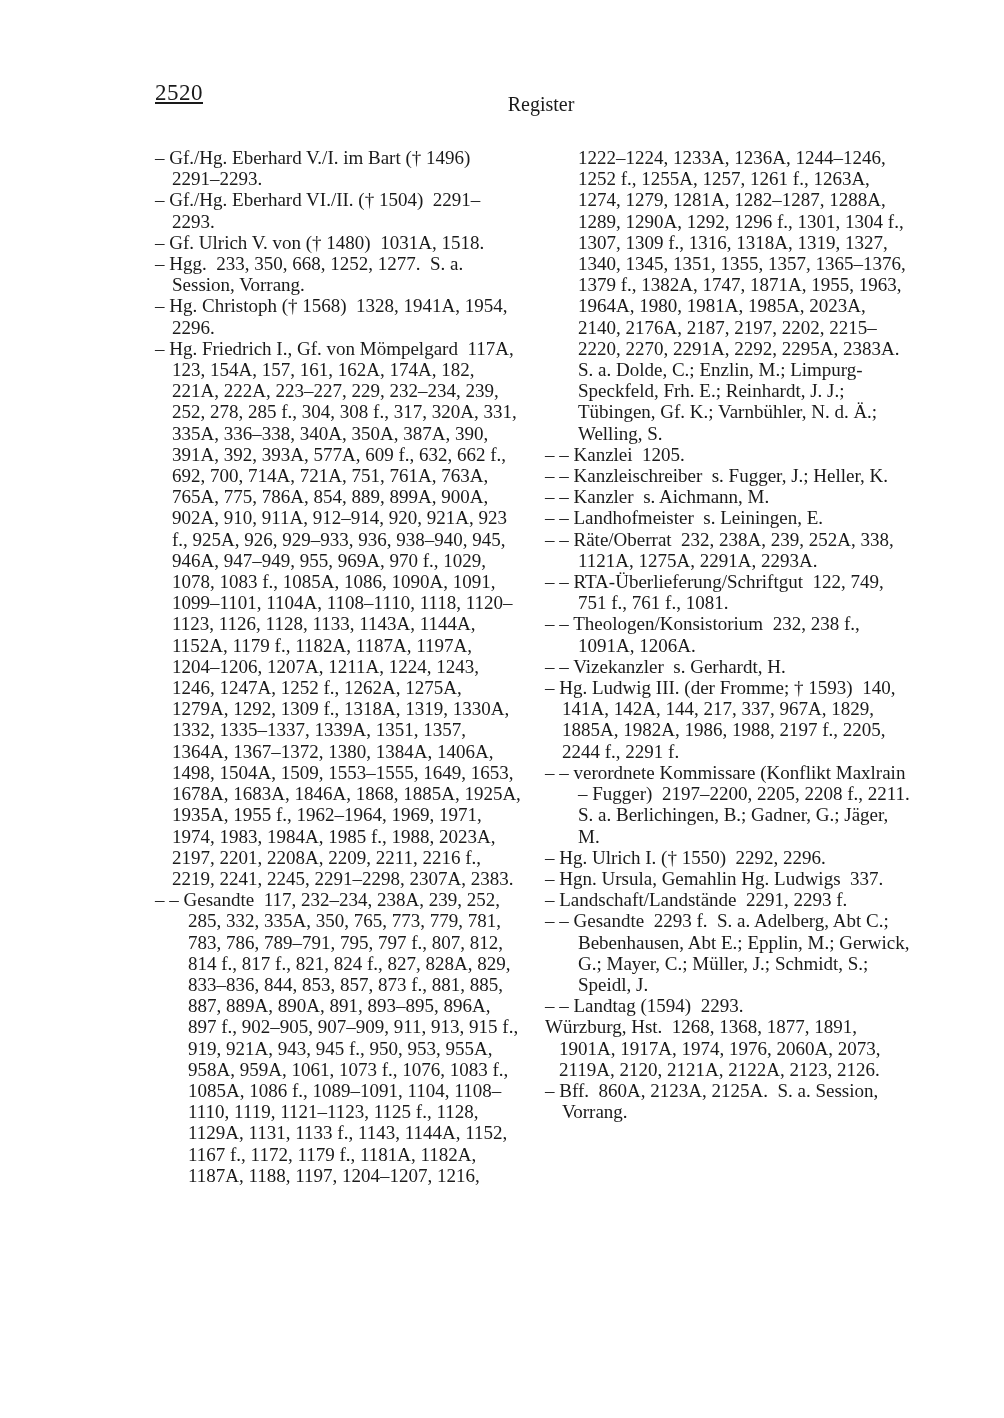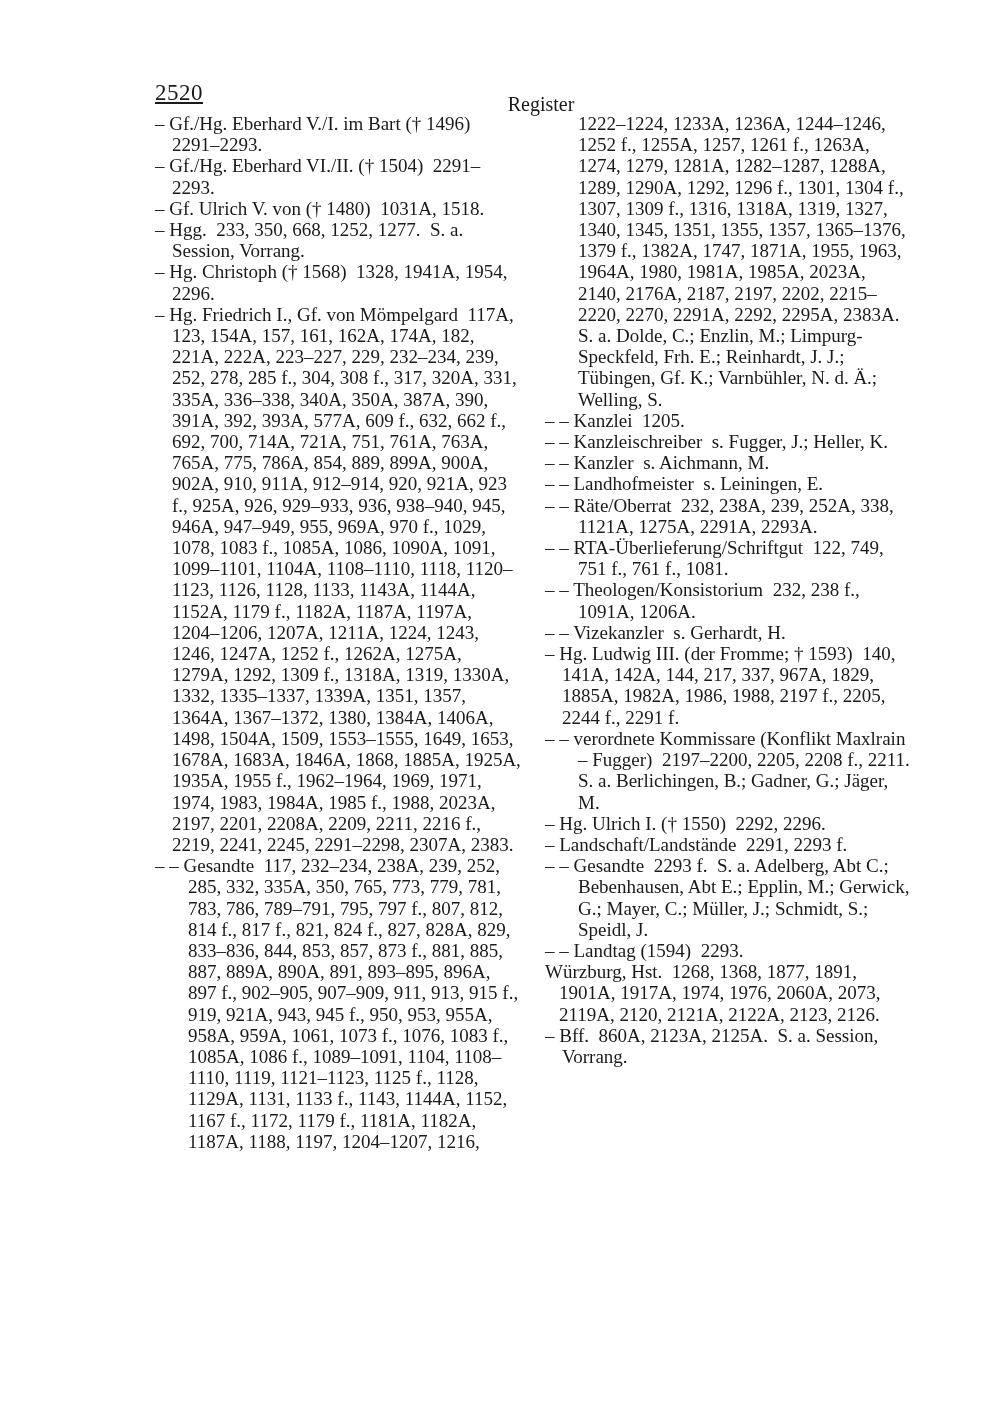--- a/index.html
+++ b/index.html
@@ -26,21 +26,21 @@
   .running-head {
     position: absolute;
     left: 541px;
     top: 84px;
     transform: translateX(-50%);
     font-size: 20px;
     margin-top: 9px;
   }
   .col {
     position: absolute;
-    top: 113px;
+    top: 147px;
     width: 366px;
     font-size: 19px;
     line-height: 21.2px;
     text-align: left;
   }
   .col-left  { left: 155px; }
   .col-right { left: 545px; }
   .entry {
     white-space: pre-wrap;
   }
@@ -74,18 +74,19 @@
     <div class="entry l2"><span class="marker">– –</span> <span>Kanzleischreiber  s. Fugger, J.; Heller, K.</span></div>
     <div class="entry l2"><span class="marker">– –</span> <span>Kanzler  s. Aichmann, M.</span></div>
     <div class="entry l2"><span class="marker">– –</span> <span>Landhofmeister  s. Leiningen, E.</span></div>
     <div class="entry l2"><span class="marker">– –</span> <span>Räte/Oberrat  232, 238A, 239, 252A, 338, 1121A, 1275A, 2291A, 2293A.</span></div>
     <div class="entry l2"><span class="marker">– –</span> <span>RTA-Überlieferung/Schriftgut  122, 749, 751 f., 761 f., 1081.</span></div>
     <div class="entry l2"><span class="marker">– –</span> <span>Theologen/Konsistorium  232, 238 f., 1091A, 1206A.</span></div>
     <div class="entry l2"><span class="marker">– –</span> <span>Vizekanzler  s. Gerhardt, H.</span></div>
     <div class="entry l1"><span class="marker">–</span> <span>Hg. Ludwig III. (der Fromme; † 1593)  140, 141A, 142A, 144, 217, 337, 967A, 1829, 1885A, 1982A, 1986, 1988, 2197 f., 2205, 2244 f., 2291 f.</span></div>
     <div class="entry l2"><span class="marker">– –</span> <span>verordnete Kommissare (Konflikt Maxlrain – Fugger)  2197–2200, 2205, 2208 f., 2211.  S. a. Berlichingen, B.; Gadner, G.; Jäger, M.</span></div>
     <div class="entry l1"><span class="marker">–</span> <span>Hg. Ulrich I. († 1550)  2292, 2296.</span></div>
+    <div class="entry l1"><span class="marker">–</span> <span>Hgn. Ursula, Gemahlin Hg. Ludwigs  337.</span></div>
     <div class="entry l1"><span class="marker">–</span> <span>Landschaft/Landstände  2291, 2293 f.</span></div>
     <div class="entry l2"><span class="marker">– –</span> <span>Gesandte  2293 f.  S. a. Adelberg, Abt C.; Bebenhausen, Abt E.; Epplin, M.; Gerwick, G.; Mayer, C.; Müller, J.; Schmidt, S.; Speidl, J.</span></div>
     <div class="entry l2"><span class="marker">– –</span> <span>Landtag (1594)  2293.</span></div>
     <div class="entry l0"><span>Würzburg, Hst.  1268, 1368, 1877, 1891, 1901A, 1917A, 1974, 1976, 2060A, 2073, 2119A, 2120, 2121A, 2122A, 2123, 2126.</span></div>
     <div class="entry l1"><span class="marker">–</span> <span>Bff.  860A, 2123A, 2125A.  S. a. Session, Vorrang.</span></div>
   </div>
 
 </body></html>

